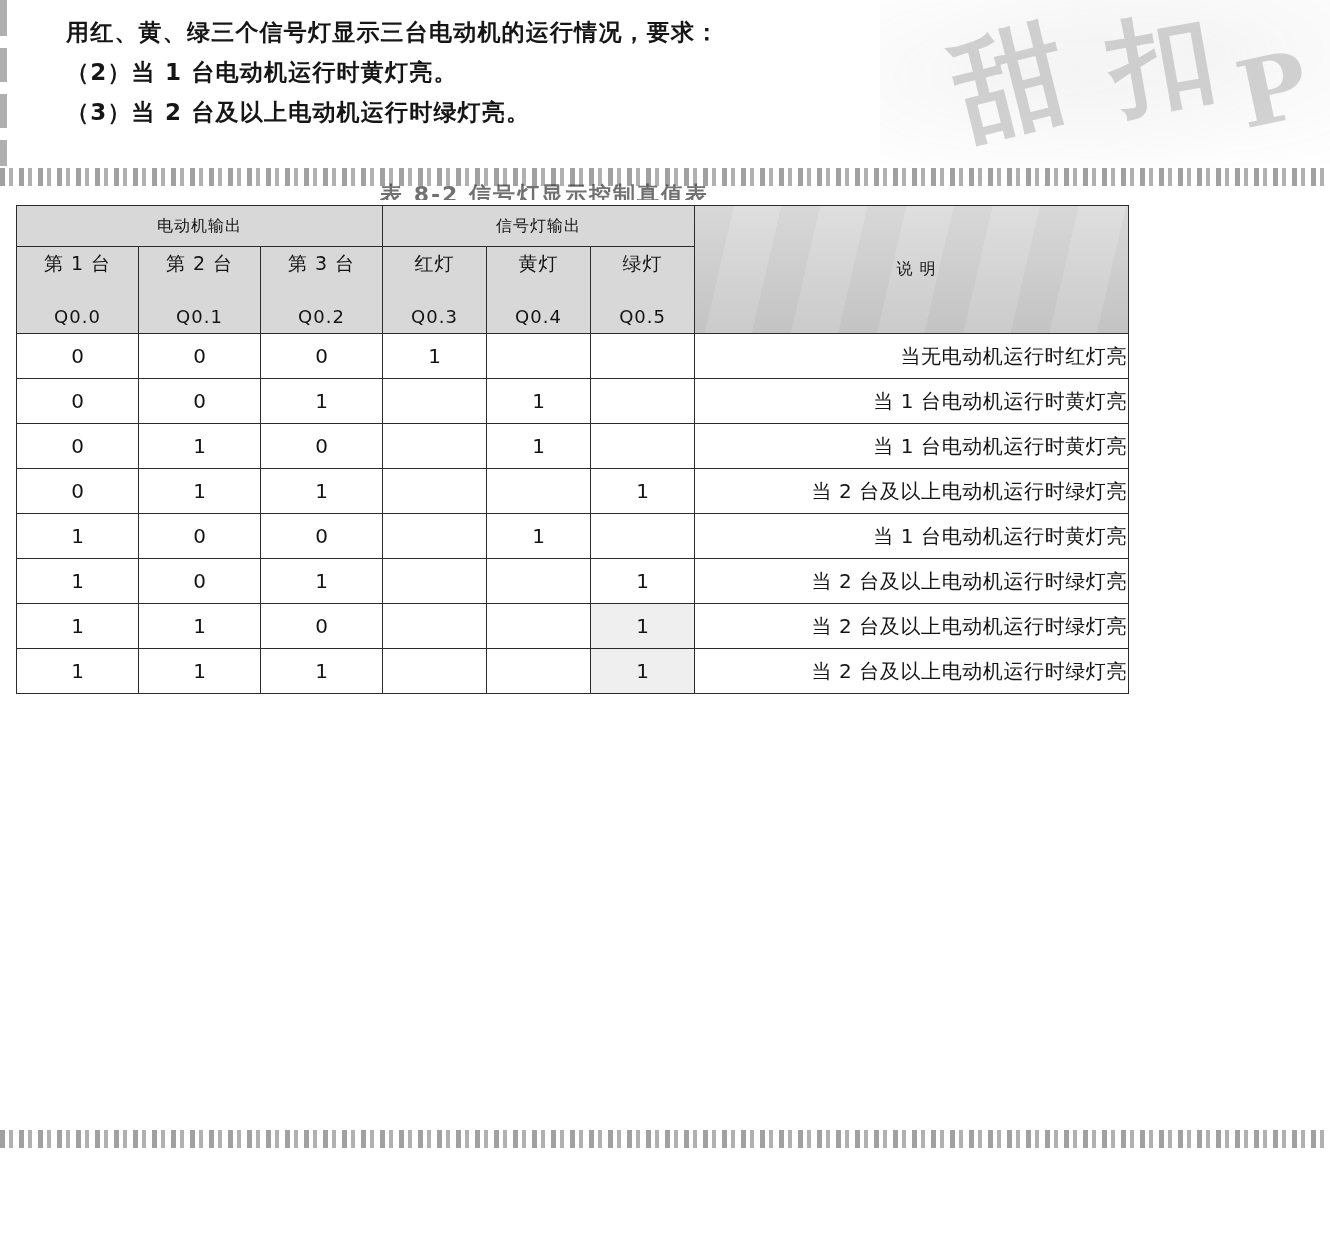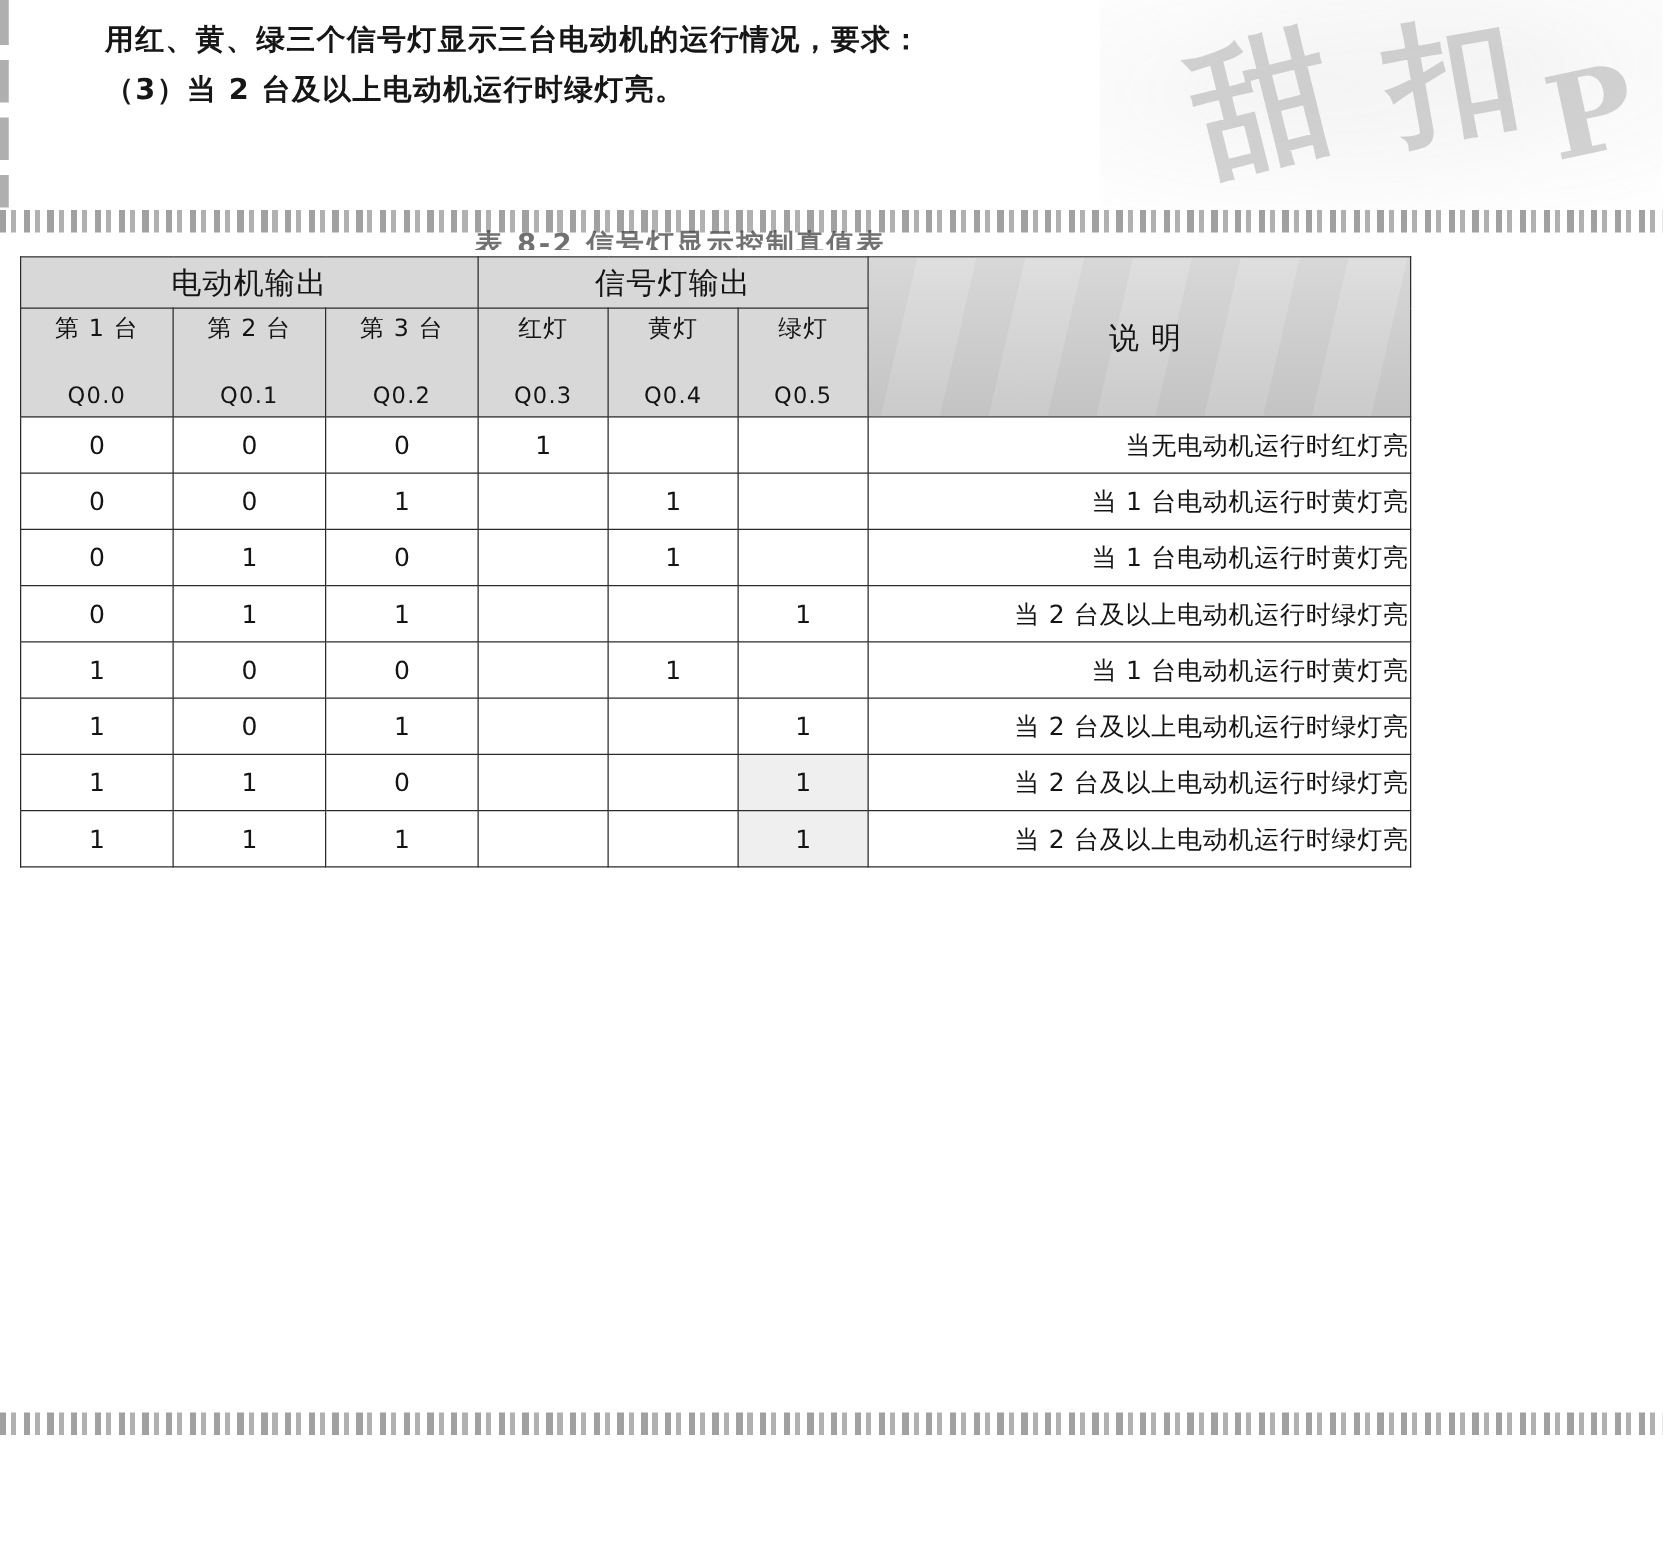--- a/index.html
+++ b/index.html
@@ -73,21 +73,20 @@
   .band-top { top: 168px; }
   .band-bottom { top: 1130px; }
 
   
   .intro {
     position: absolute;
     left: 0;
     top: 0;
     width: 1180px;
     padding-top: 12px;
-    padding-left: 18px;
   }
   .intro-line {
     font-family: "DejaVu Sans", sans-serif;
     font-size: 23px;
     font-weight: 700;
     letter-spacing: 1.2px;
     color: #161616;
     line-height: 40px;
     padding-left: 66px;
     white-space: nowrap;
@@ -125,21 +124,21 @@
   table.truth td {
     border: 1px solid #2b2b2b;
     text-align: center;
     vertical-align: middle;
     font-family: "DejaVu Sans", sans-serif;
     color: #141414;
   }
   thead th {
     background: #d8d8d8;
     font-weight: 400;
-    font-size: 24px;
+    font-size: 16px;
     letter-spacing: 1px;
   }
   .grp-row th { height: 38px; }
   .sub-row th { height: 74px; line-height: 30px; font-size: 19px; }
   .sub-row th .code { font-size: 18px; margin-top: 24px; }
 
   tbody td {
     height: 42px;
     font-size: 20px;
     font-family: "DejaVu Serif", serif;
@@ -185,20 +184,21 @@
   <div class="edge-mark" style="top:0px;height:36px;"></div>
   <div class="edge-mark" style="top:48px;height:34px;"></div>
   <div class="edge-mark" style="top:94px;height:34px;"></div>
   <div class="edge-mark" style="top:140px;height:26px;"></div>
 
   <div class="scan-band band-top"></div>
   <div class="scan-band band-bottom"></div>
 
   <div class="intro">
     <div class="intro-line">用红、黄、绿三个信号灯显示三台电动机的运行情况，要求：</div>
+    <div class="intro-line">（2）当 1 台电动机运行时黄灯亮。</div>
     <div class="intro-line">（3）当 2 台及以上电动机运行时绿灯亮。</div>
   </div>
 
   <div class="table-caption">表 8-2    信号灯显示控制真值表</div>
 
   <div class="tbl-wrap">
     <table class="truth">
       <colgroup>
         <col style="width:122px">
           <col style="width:122px">

